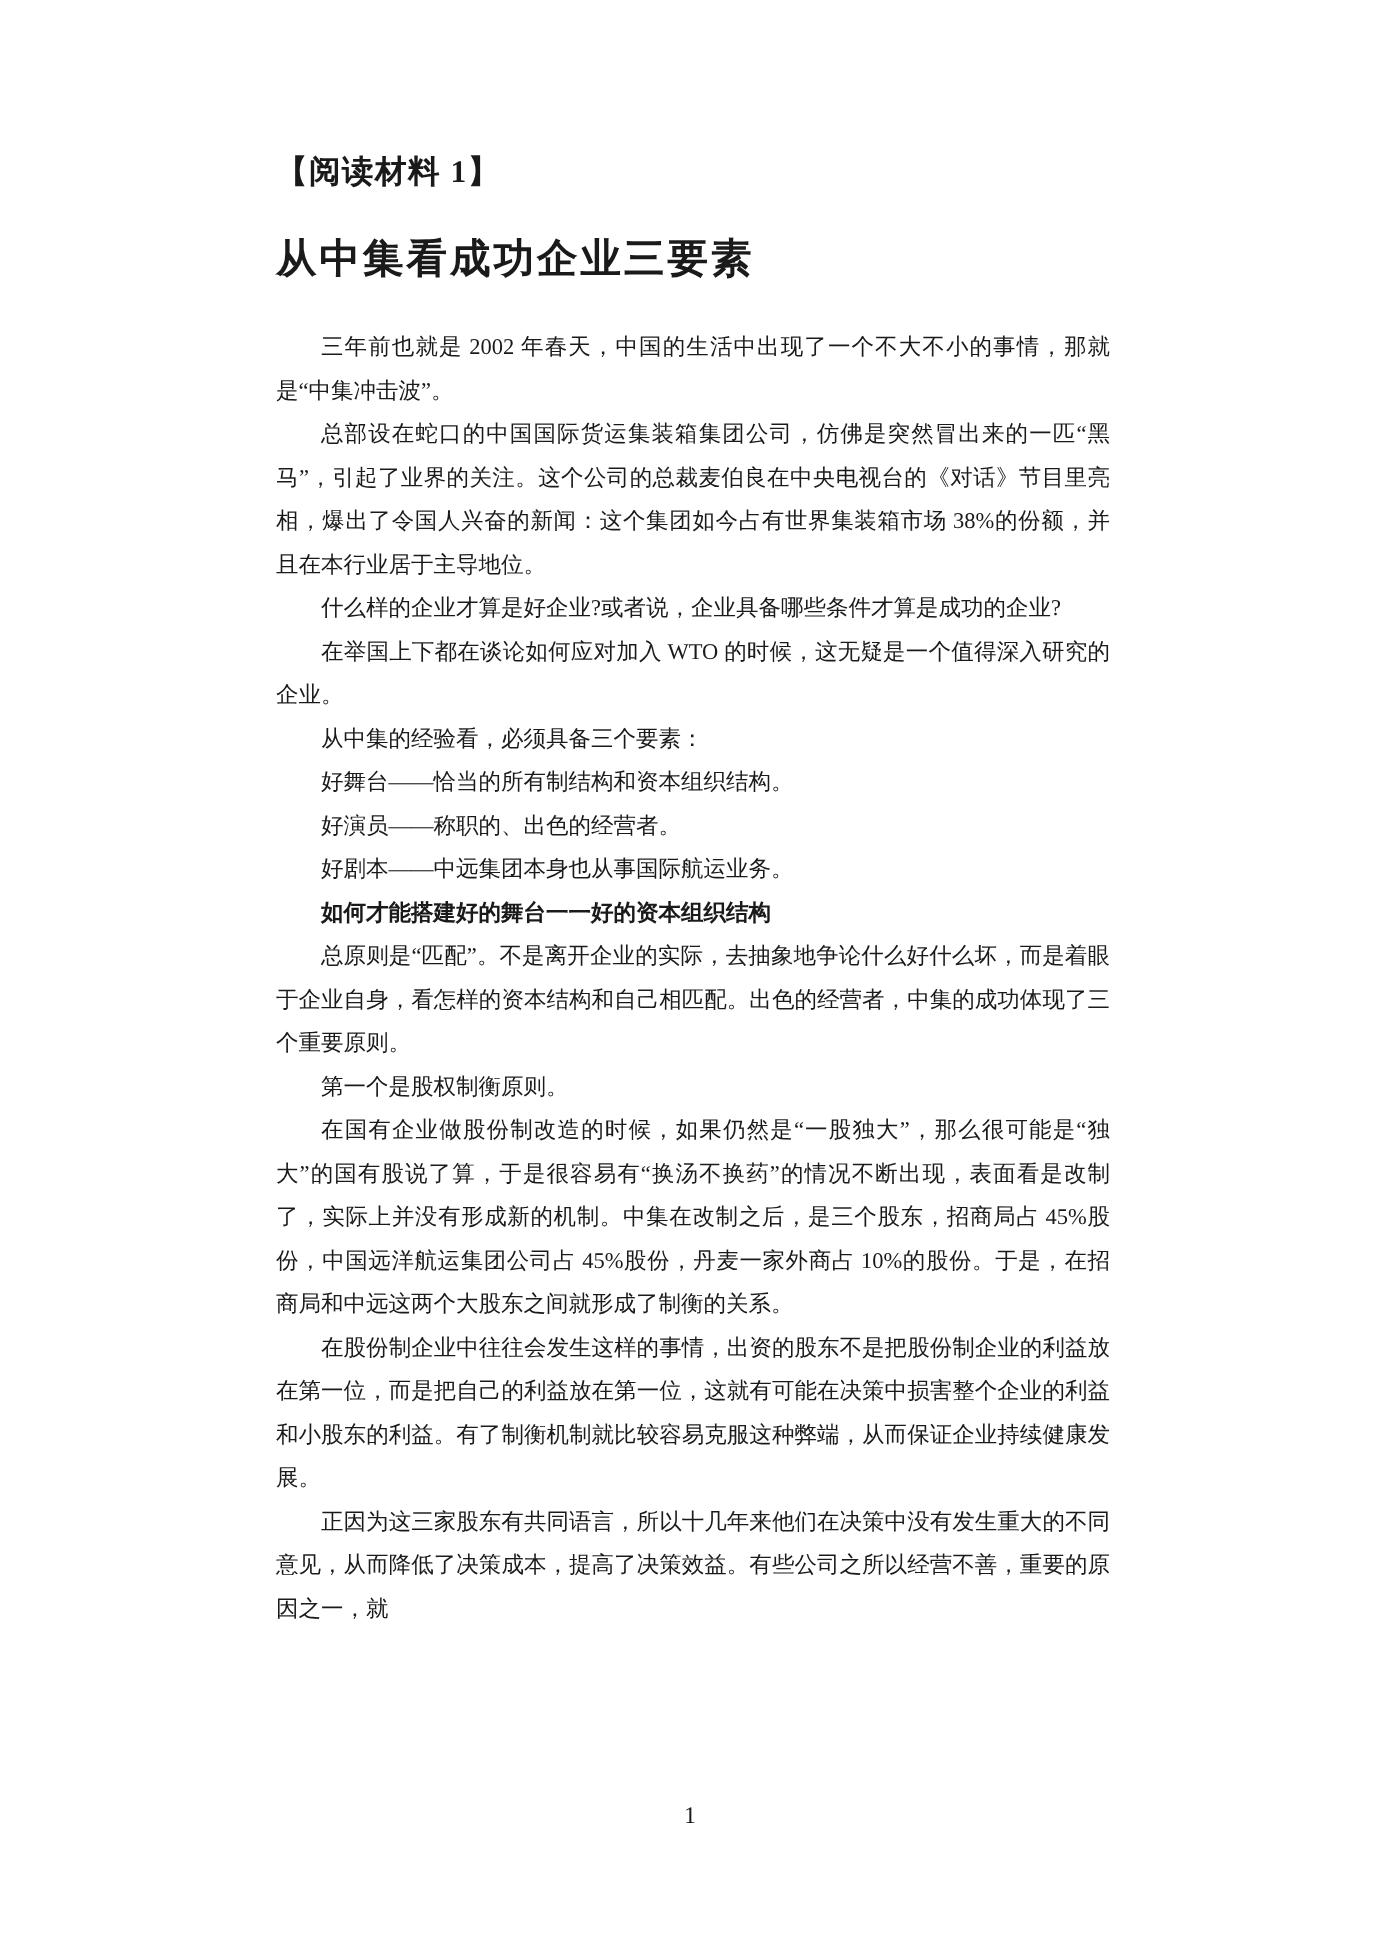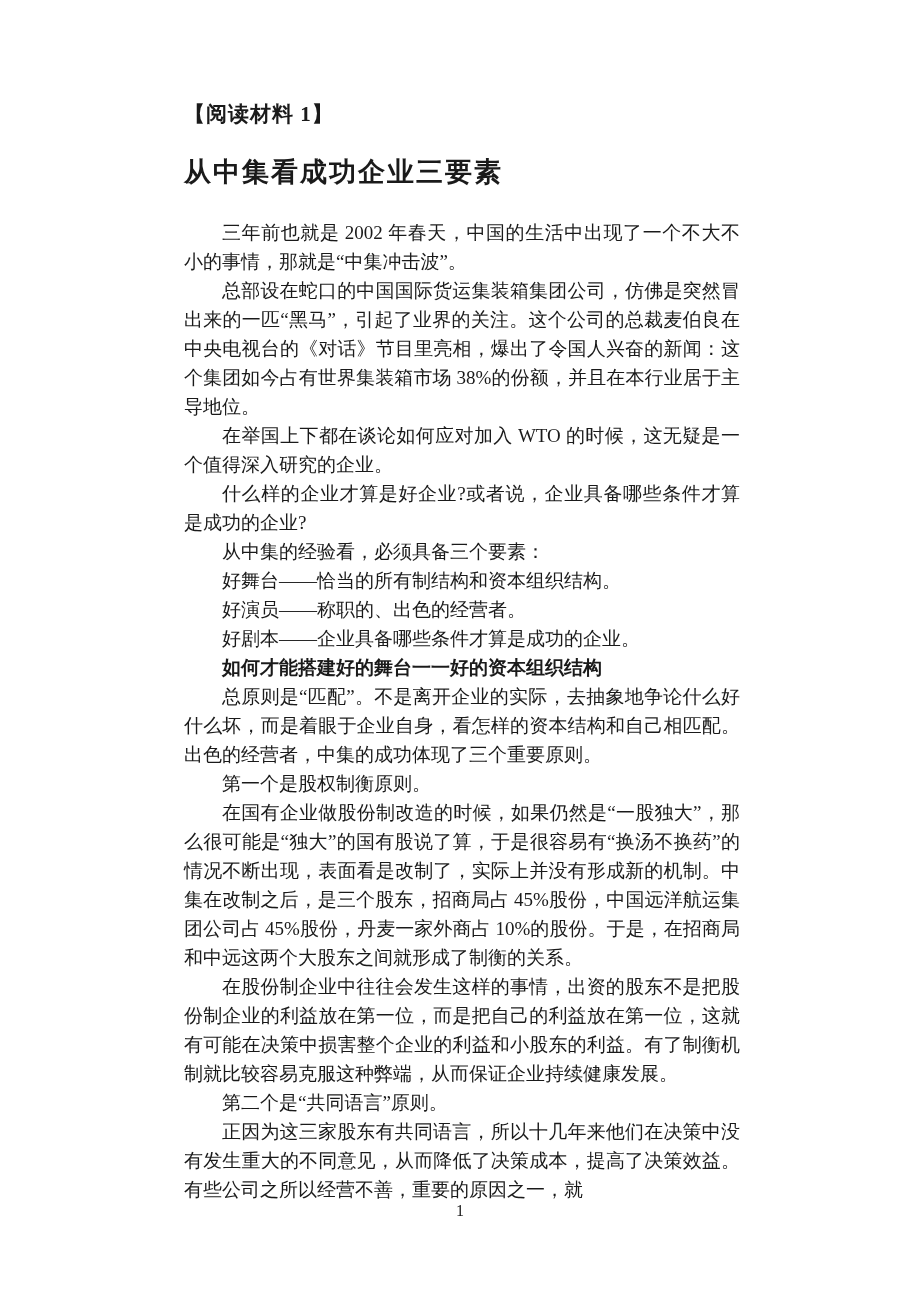--- a/index.html
+++ b/index.html
@@ -30,21 +30,21 @@
     font-size: 27px;
     font-weight: bold;
     letter-spacing: 2px;
     line-height: 36px;
   }
   .doc-body {
     margin-top: 28px;
   }
   .doc-body p {
     margin: 0;
-    font-size: 19px;
+    font-size: 15px;
     line-height: 29px;
     text-align: justify;
     text-indent: 2em;
     word-break: break-all;
   }
   .doc-body p.section-heading {
     font-weight: bold;
   }
   .page-number {
     position: absolute;
@@ -61,30 +61,29 @@
 
 <div class="doc-page">
 
   <div class="material-tag">【阅读材料 1】</div>
 
   <h1 class="doc-title">从中集看成功企业三要素</h1>
 
   <div class="doc-body">
     <p>三年前也就是 2002 年春天，中国的生活中出现了一个不大不小的事情，那就是“中集冲击波”。</p>
     <p>总部设在蛇口的中国国际货运集装箱集团公司，仿佛是突然冒出来的一匹“黑马”，引起了业界的关注。这个公司的总裁麦伯良在中央电视台的《对话》节目里亮相，爆出了令国人兴奋的新闻：这个集团如今占有世界集装箱市场 38%的份额，并且在本行业居于主导地位。</p>
+    <p>什么样的企业才算是好企业?或者说，企业具备哪些条件才算是成功的企业?</p>
     <p>在举国上下都在谈论如何应对加入 WTO 的时候，这无疑是一个值得深入研究的企业。</p>
-    <p>什么样的企业才算是好企业?或者说，企业具备哪些条件才算是成功的企业?</p>
     <p>从中集的经验看，必须具备三个要素：</p>
     <p>好舞台——恰当的所有制结构和资本组织结构。</p>
     <p>好演员——称职的、出色的经营者。</p>
-    <p>好剧本——企业具备哪些条件才算是成功的企业。</p>
+    <p>好剧本——中远集团本身也从事国际航运业务。</p>
     <p class="section-heading">如何才能搭建好的舞台一一好的资本组织结构</p>
     <p>总原则是“匹配”。不是离开企业的实际，去抽象地争论什么好什么坏，而是着眼于企业自身，看怎样的资本结构和自己相匹配。出色的经营者，中集的成功体现了三个重要原则。</p>
     <p>第一个是股权制衡原则。</p>
     <p>在国有企业做股份制改造的时候，如果仍然是“一股独大”，那么很可能是“独大”的国有股说了算，于是很容易有“换汤不换药”的情况不断出现，表面看是改制了，实际上并没有形成新的机制。中集在改制之后，是三个股东，招商局占 45%股份，中国远洋航运集团公司占 45%股份，丹麦一家外商占 10%的股份。于是，在招商局和中远这两个大股东之间就形成了制衡的关系。</p>
     <p>在股份制企业中往往会发生这样的事情，出资的股东不是把股份制企业的利益放在第一位，而是把自己的利益放在第一位，这就有可能在决策中损害整个企业的利益和小股东的利益。有了制衡机制就比较容易克服这种弊端，从而保证企业持续健康发展。</p>
-    <p>第二个是“共同语言”原则。</p>
     <p>正因为这三家股东有共同语言，所以十几年来他们在决策中没有发生重大的不同意见，从而降低了决策成本，提高了决策效益。有些公司之所以经营不善，重要的原因之一，就</p>
   </div>
 
   <div class="page-number">1</div>
 
 </div>
 
 </body></html>

